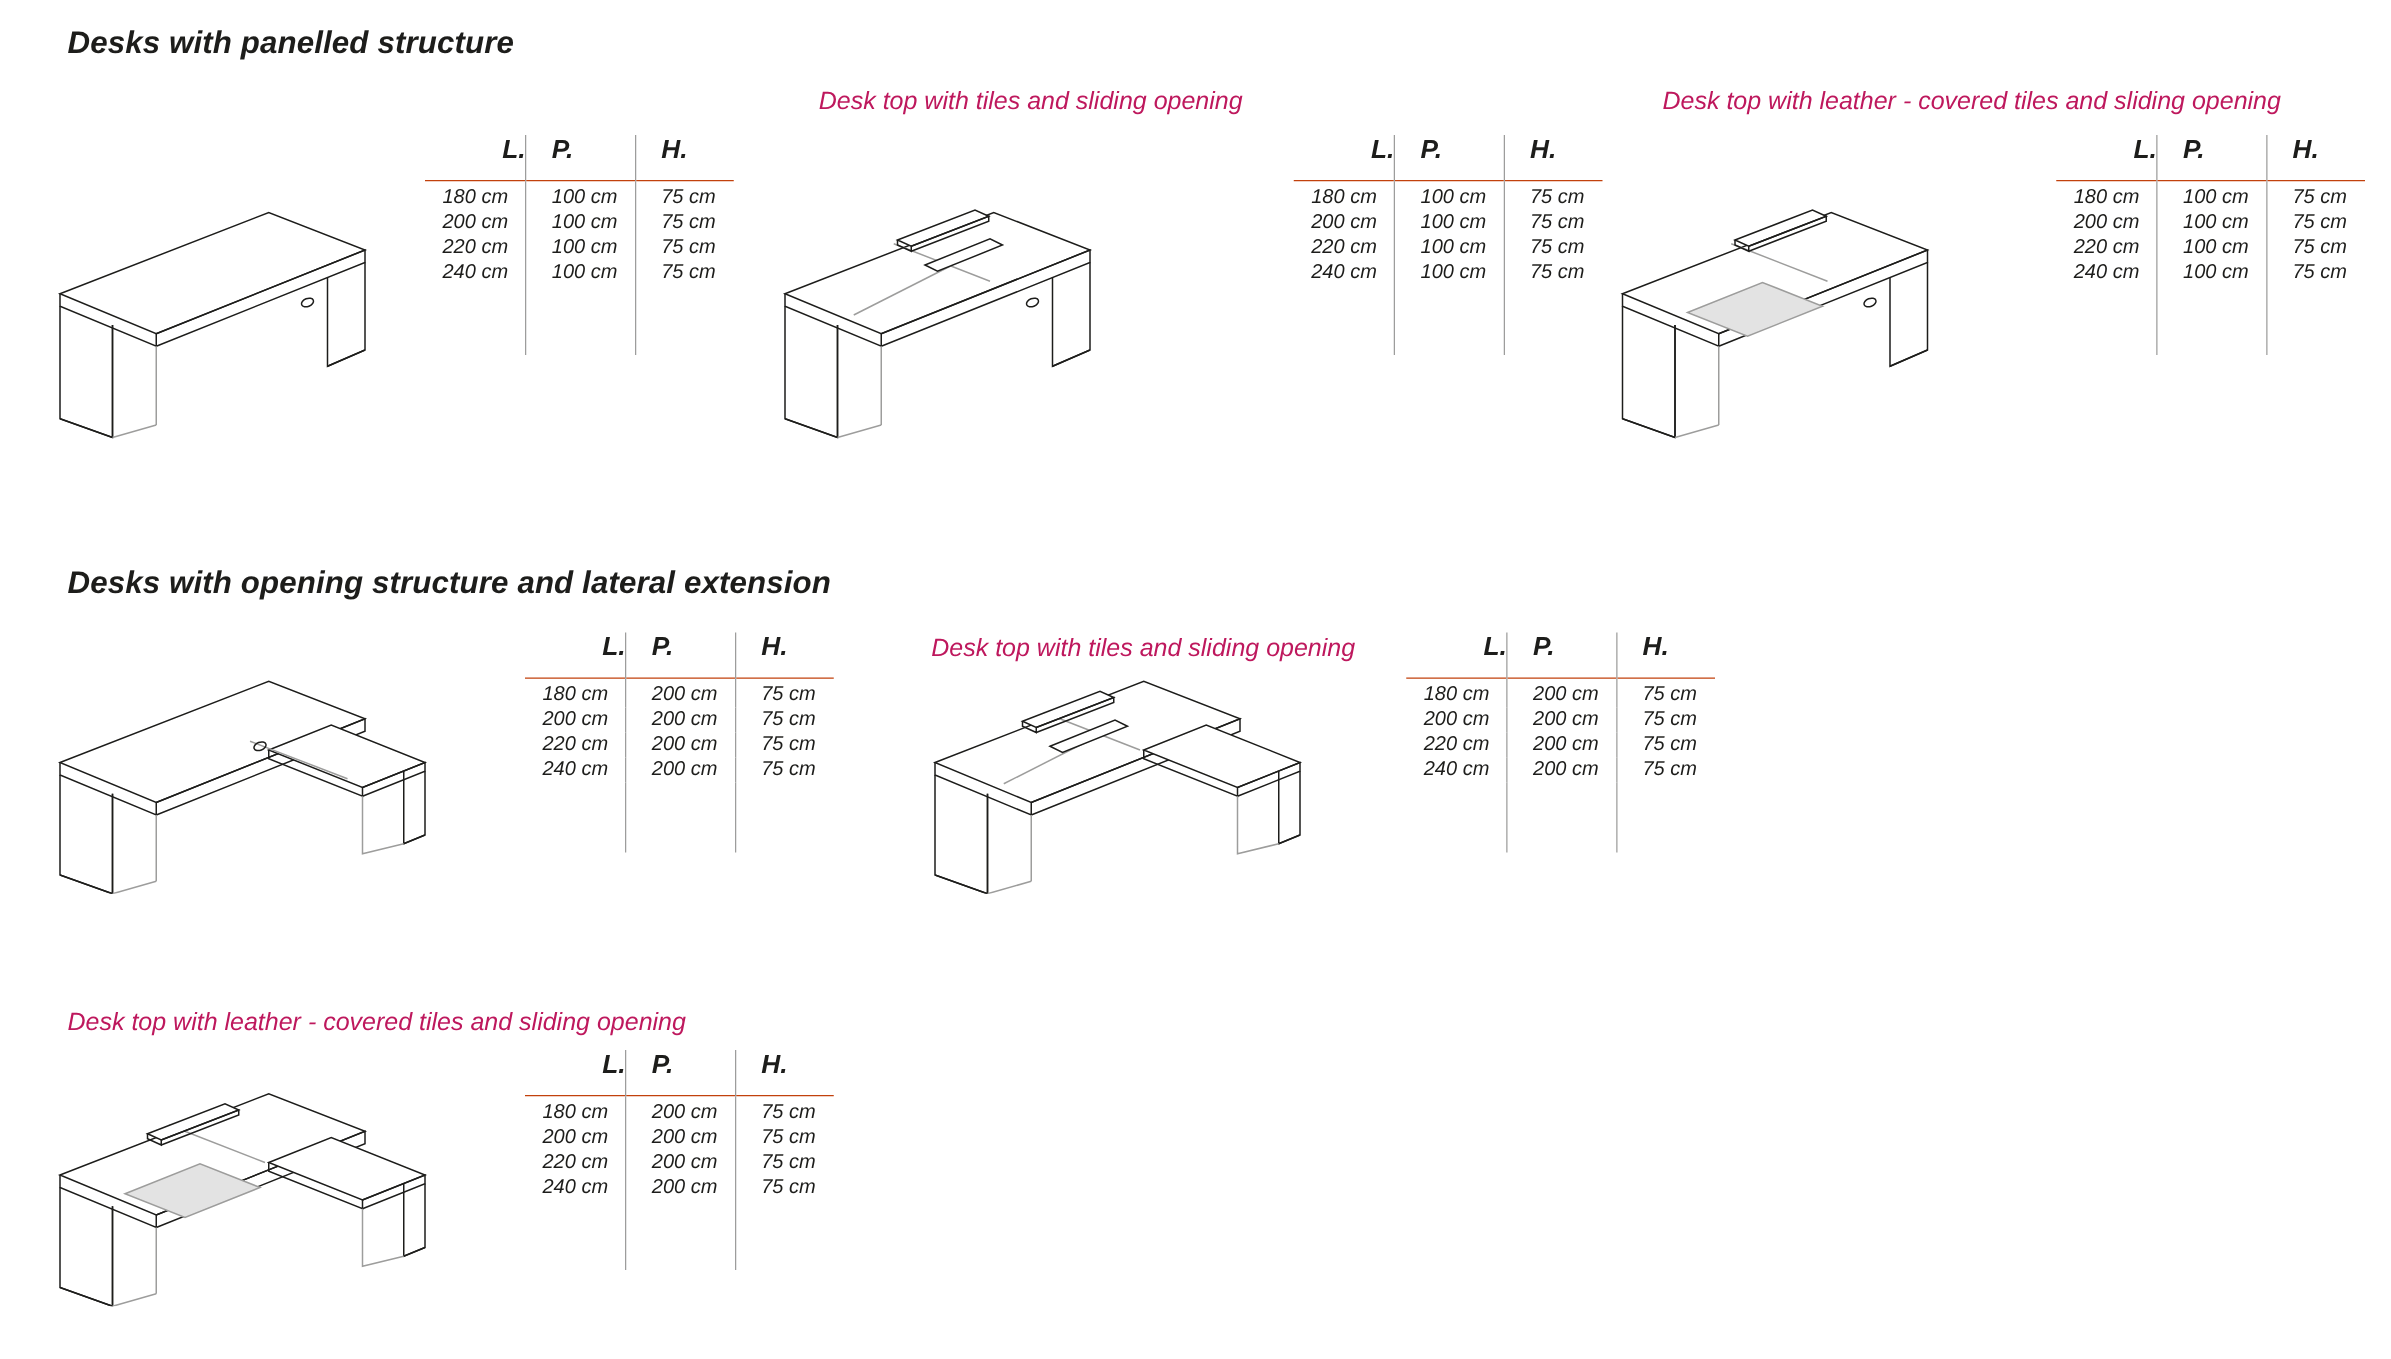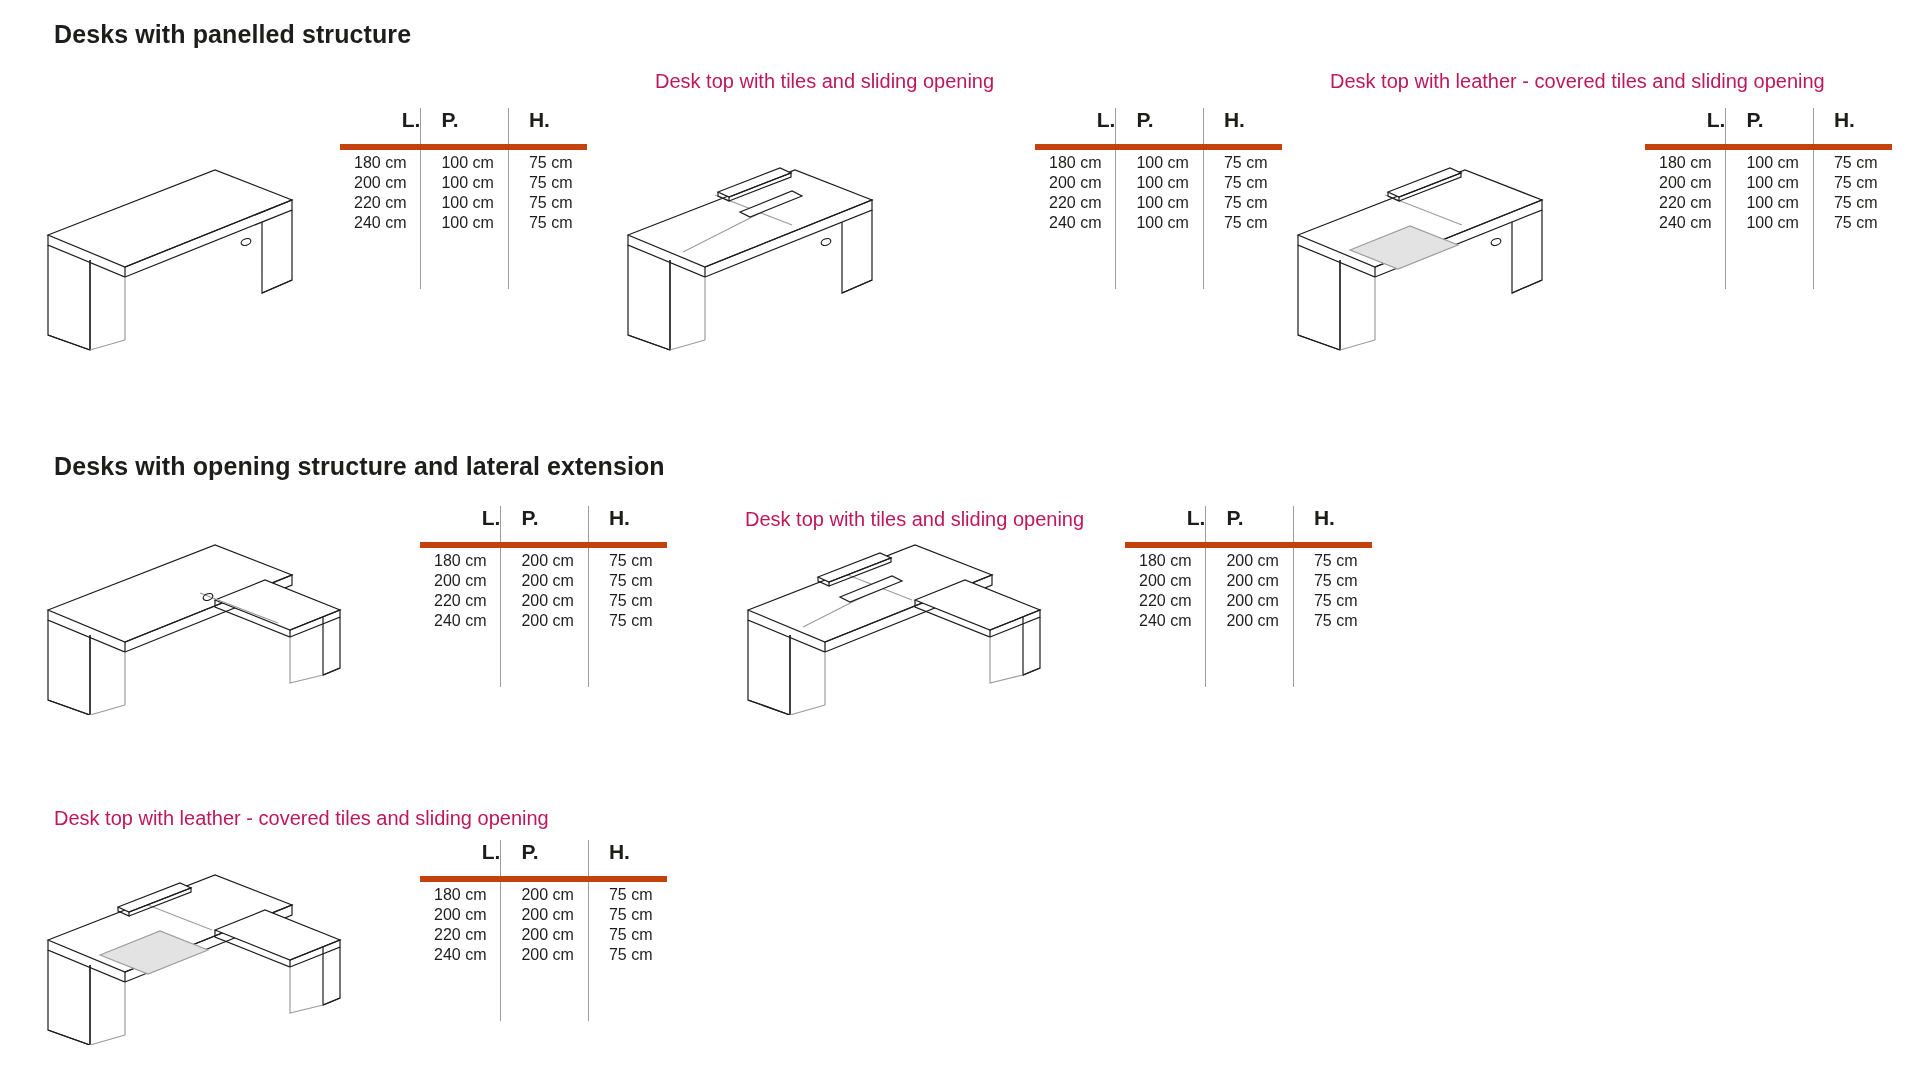--- a/index.html
+++ b/index.html
@@ -12,20 +12,21 @@
     height: 1087px;
     font-family: "Liberation Sans", sans-serif;
     color: #1d1d1b;
     position: relative;
     overflow: hidden;
   }
   .page {
     position: relative;
     width: 1913px;
     height: 877px;
+    font-style: italic;
   }
   .section-title {
     position: absolute;
     font-size: 25px;
     font-weight: bold;
     color: #1d1d1b;
     letter-spacing: 0.1px;
     white-space: nowrap;
   }
   .caption {
@@ -56,21 +57,21 @@
   }
   .spec-table th.col-l, .spec-table td.col-l { text-align: right; }
   .spec-table th.col-p, .spec-table td.col-p,
   .spec-table th.col-h, .spec-table td.col-h { text-align: left; }
   .spec-table td.col-p, .spec-table th.col-p { padding-left: 20px; }
   .spec-table td.col-h, .spec-table th.col-h { padding-left: 20px; }
   .spec-table .col-p, .spec-table .col-h {
     border-left: 1px solid #9d9d9c;
   }
   .spec-table tbody tr:first-child td {
-    border-top: 6px solid #c2410c;
+    border-top: 1px solid #c2410c;
     padding-top: 4px;
   }
   .spec-table .spacer td {
     border: none;
     height: 54px;
   }
   .spec-table .spacer td.col-p, .spec-table .spacer td.col-h {
     border-left: 1px solid #9d9d9c;
   }
   

